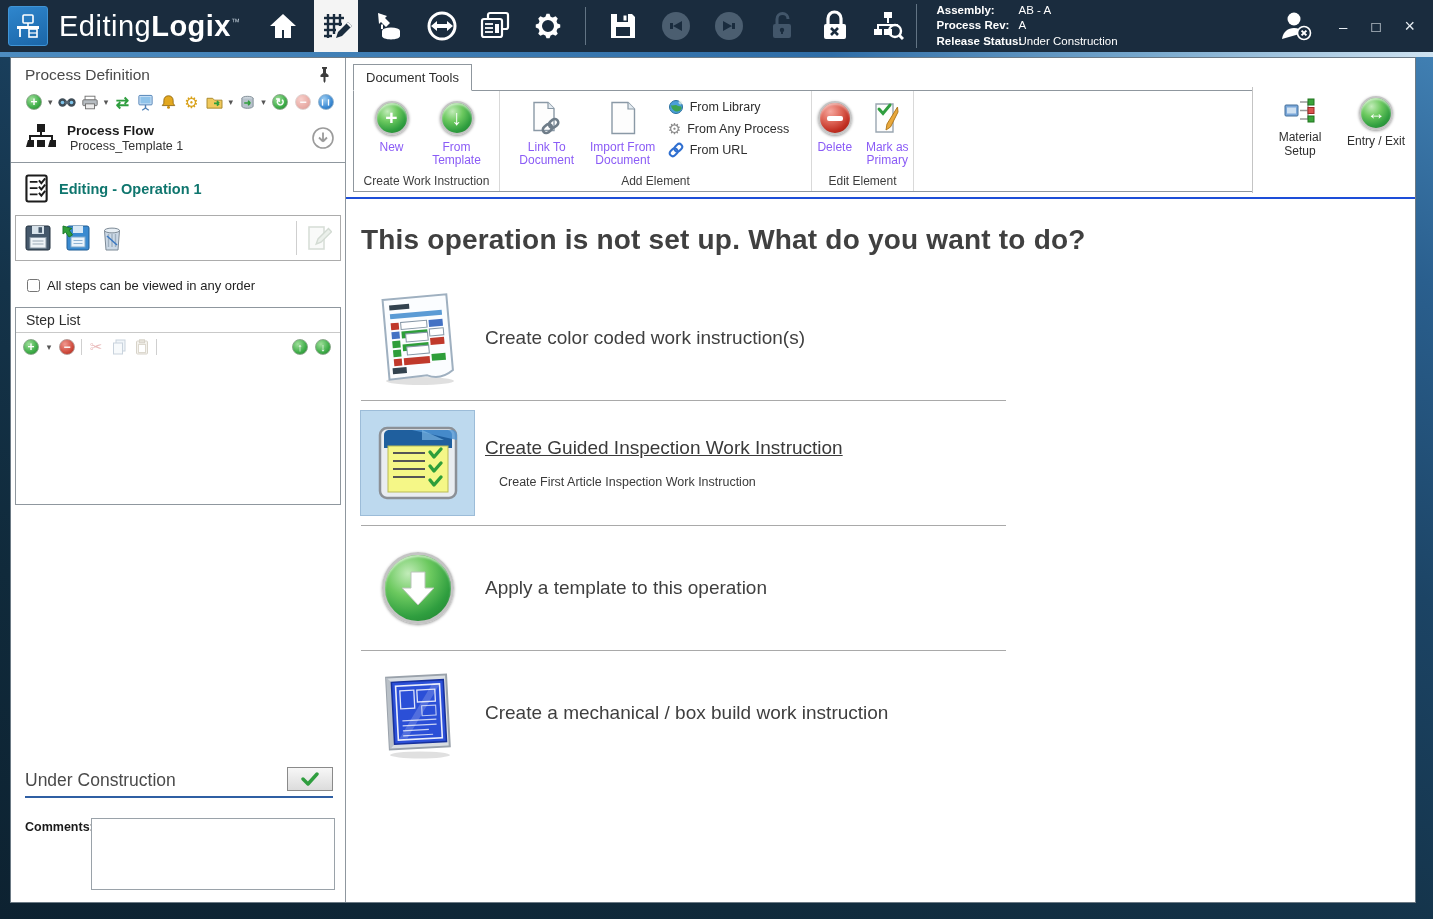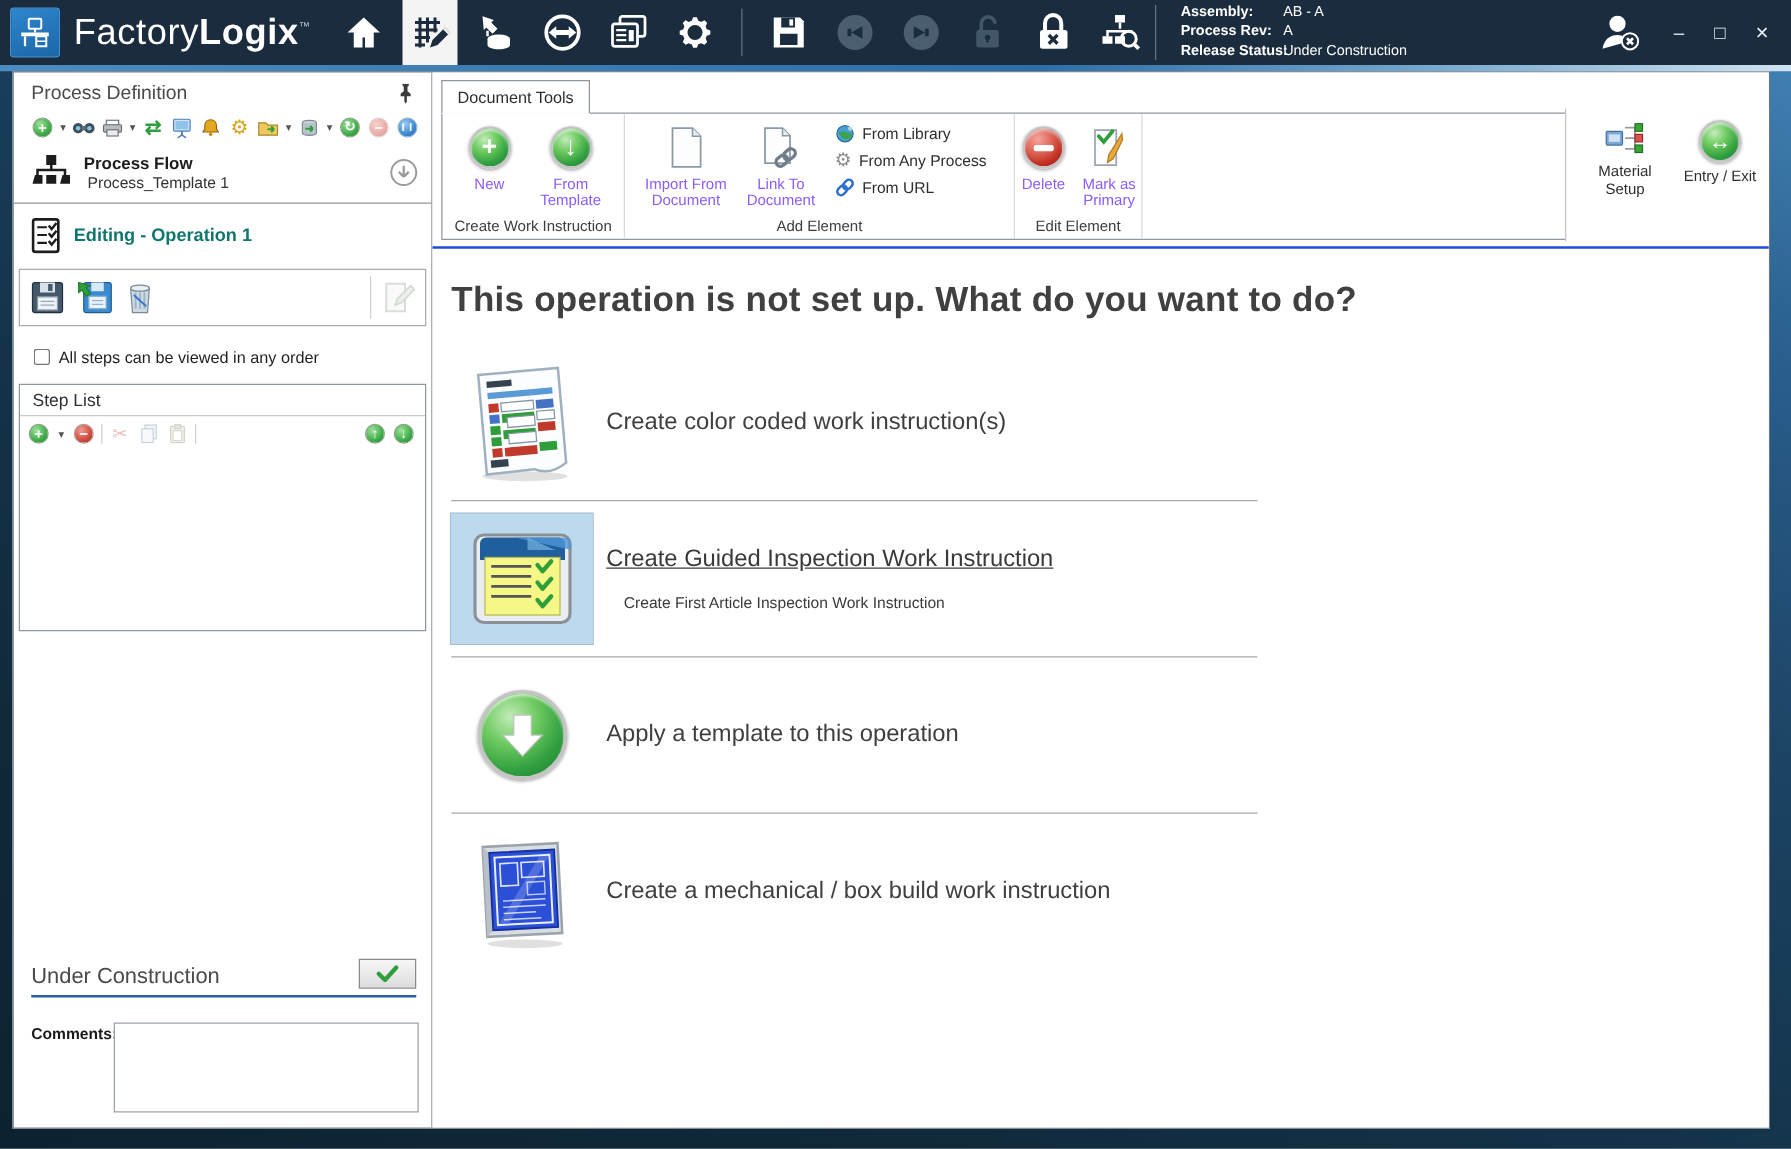--- a/index.html
+++ b/index.html
@@ -116,21 +116,21 @@
   <div class="logo-box">
     <svg width="26" height="26" viewBox="0 0 26 26">
       <rect x="8" y="2" width="10" height="8" rx="1" fill="none" stroke="#fff" stroke-width="1.6"></rect>
       <line x1="13" y1="10" x2="13" y2="13" stroke="#fff" stroke-width="1.6"></line>
       <rect x="2" y="13" width="22" height="3" fill="#fff"></rect>
       <line x1="5" y1="16" x2="5" y2="24" stroke="#fff" stroke-width="1.8"></line>
       <rect x="14" y="16" width="8" height="8" fill="none" stroke="#fff" stroke-width="1.6"></rect>
       <line x1="14" y1="20" x2="22" y2="20" stroke="#fff" stroke-width="1.2"></line>
     </svg>
   </div>
-  <div class="brand"><span class="light">Factory</span><span class="bold">Logix</span><sup>™</sup></div>
+  <div class="brand"><span class="light">Editing</span><span class="bold">Logix</span><sup>™</sup></div>
 
   <nav class="tb-icons">
     <div class="tb-btn">
       <svg width="30" height="28" viewBox="0 0 30 28">
           <path fill="#fff" d="M15 2 2 14h5v12h7v-8h2v8h7V14h5z"></path>
         </svg>
     </div>
     <div class="tb-btn active">
       <svg width="32" height="32" viewBox="0 0 32 32">
         <g stroke="#1a2c3e" stroke-width="2.4" fill="none">
@@ -499,41 +499,41 @@
                   </span>
                 </span>
               <span class="blabel">From Template</span>
             </div>
           </div>
           <div class="rgroup-label">Create Work Instruction</div>
         </div>
 
         <div class="rgroup" style="width:312px">
           <div class="rgroup-body">
-            <div class="big-btn" style="width:74px">
-              <span class="bicon">
-                <svg width="26" height="34" viewBox="0 0 26 34">
-                  <path d="M2 1.5h16l6.5 6.5v24.5H2z" fill="#fdfdfd" stroke="#8a99a6" stroke-width="1.4"></path>
-                  <path d="M18 1.5V8h6.5" fill="#e4ebf1" stroke="#8a99a6" stroke-width="1.2"></path>
-                </svg>
-              </span>
-              <span class="blabel">Import From Document</span>
-            </div>
             <div class="big-btn" style="width:70px">
               <span class="bicon">
                 <svg width="30" height="34" viewBox="0 0 30 34">
                   <path d="M2 1.5h14l6 6v22H2z" fill="#fdfdfd" stroke="#8a99a6" stroke-width="1.4"></path>
                   <path d="M16 1.5V7.5h6" fill="#e4ebf1" stroke="#8a99a6" stroke-width="1.2"></path>
                   <g transform="rotate(-40 19 24)" fill="none" stroke="#6f7d89" stroke-width="2.6">
                     <rect x="9" y="21" width="10" height="7" rx="3.5"></rect>
                     <rect x="17" y="21" width="10" height="7" rx="3.5"></rect>
                   </g>
                 </svg>
               </span>
               <span class="blabel">Link To Document</span>
+            </div>
+            <div class="big-btn" style="width:74px">
+              <span class="bicon">
+                <svg width="26" height="34" viewBox="0 0 26 34">
+                  <path d="M2 1.5h16l6.5 6.5v24.5H2z" fill="#fdfdfd" stroke="#8a99a6" stroke-width="1.4"></path>
+                  <path d="M18 1.5V8h6.5" fill="#e4ebf1" stroke="#8a99a6" stroke-width="1.2"></path>
+                </svg>
+              </span>
+              <span class="blabel">Import From Document</span>
             </div>
             <div class="small-col">
               <div class="small-btn">
                 <span>
                   <svg width="16" height="16" viewBox="0 0 16 16">
                       <circle cx="8" cy="8" r="6.5" fill="#4a9fd8" stroke="#2a6f9e"></circle>
                       <path d="M3 6c2 1.5 4-1 6 .5S13 6 13.5 8.5 10 13 8 12.5 3.5 10 3 6z" fill="#3aa33a" opacity=".85"></path>
                       <circle cx="12.5" cy="3.5" r="2" fill="#e8f2e8" opacity=".7"></circle>
                     </svg>
                 </span>

